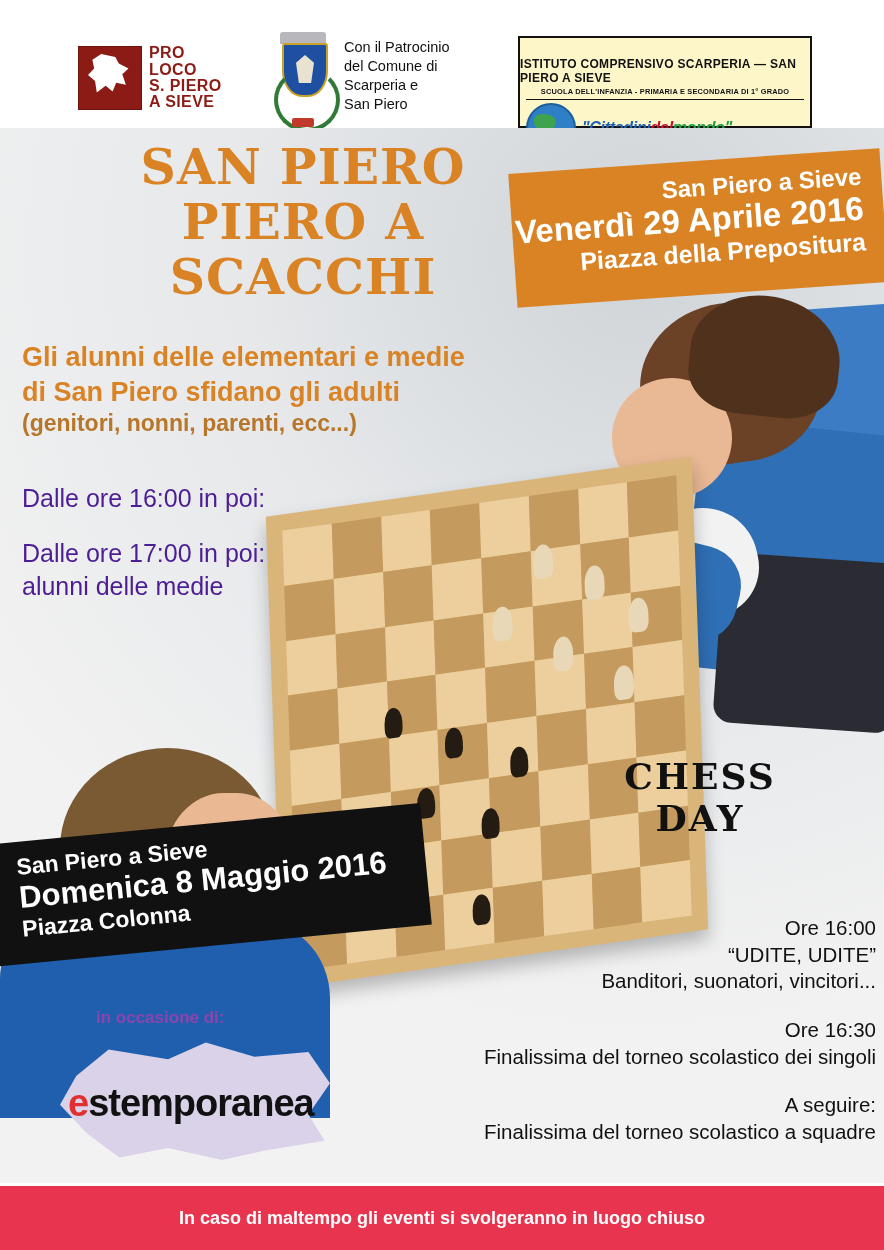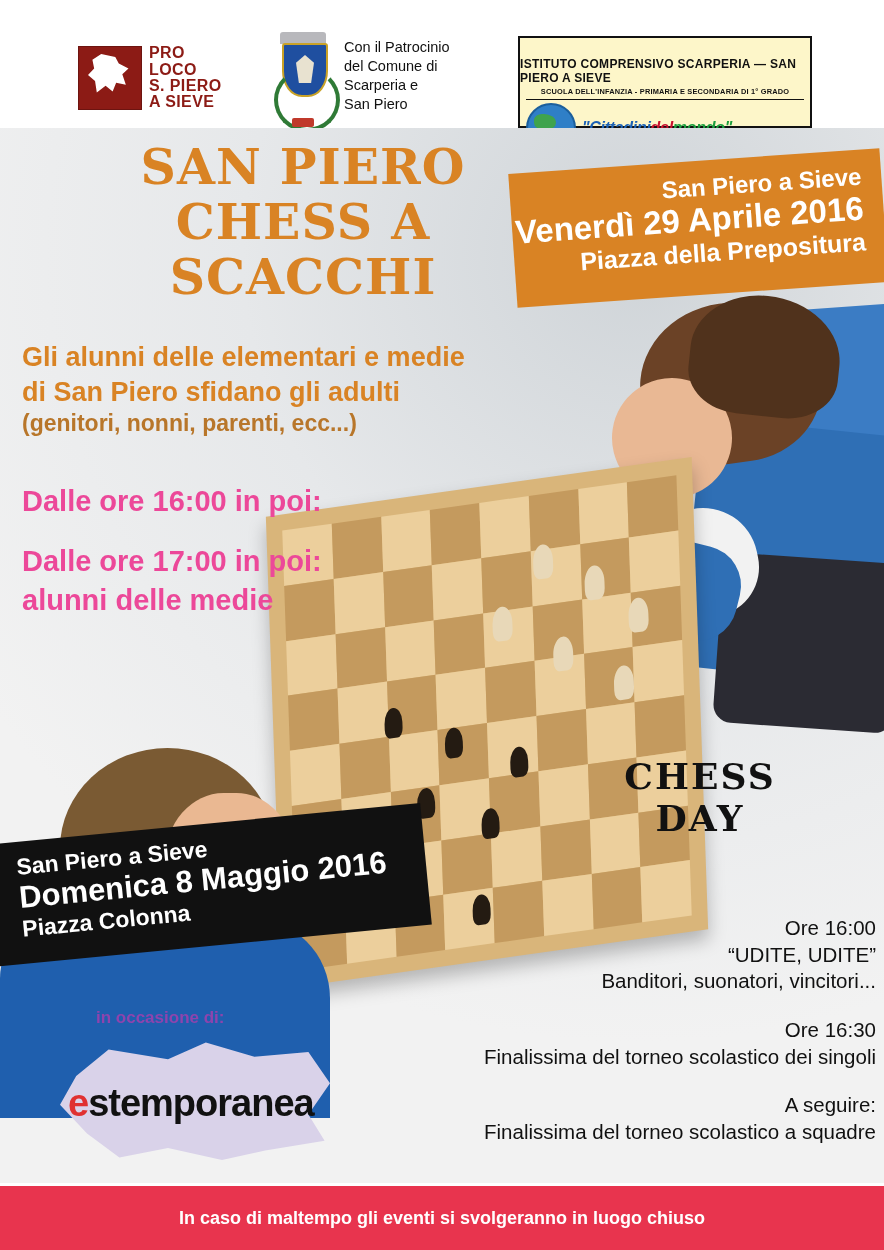--- a/index.html
+++ b/index.html
@@ -183,22 +183,22 @@
     font-family:"DejaVu Serif", serif;
     font-size:49px;line-height:1.12;letter-spacing:1px;
     text-align:center;
   }
   .subtitle{
     position:absolute;left:22px;top:340px;width:560px;color:#d98324;
     font-weight:bold;font-size:27px;line-height:1.28;
   }
   .subtitle .small{font-size:23px;color:#b8762a;}
   .times{
-    position:absolute;left:22px;top:482px;width:420px;color:#ec4899;
-    font-weight:bold;font-size:29px;line-height:1.32;
+    position:absolute;left:22px;top:482px;width:420px;color:#4c1d95;
+    font-weight:normal;font-size:25px;line-height:1.32;
   }
   .times .blk{margin-bottom:22px;}
 
   .banner-orange{
     position:absolute;left:512px;top:148px;width:372px;height:134px;
     background:#d98324;color:#fff;
     transform:rotate(-4deg);
     transform-origin:right center;
   }
   .banner-orange .inner{
@@ -397,21 +397,21 @@
     </div>
 
     <div class="boy-l-shirt"></div>
     <div class="boy-l-head"></div>
     <div class="boy-l-face"></div>
     <div class="boy-l-hand"></div>
   </div>
 
   <div class="title">
     <div>SAN PIERO</div>
-    <div>CHESS A</div>
+    <div>PIERO A</div>
     <div>SCACCHI</div>
   </div>
 
   <div class="subtitle">
     <div>Gli alunni delle elementari e medie</div>
     <div>di San Piero sfidano gli adulti</div>
     <div class="small">(genitori, nonni, parenti, ecc...)</div>
   </div>
 
   <div class="times">

